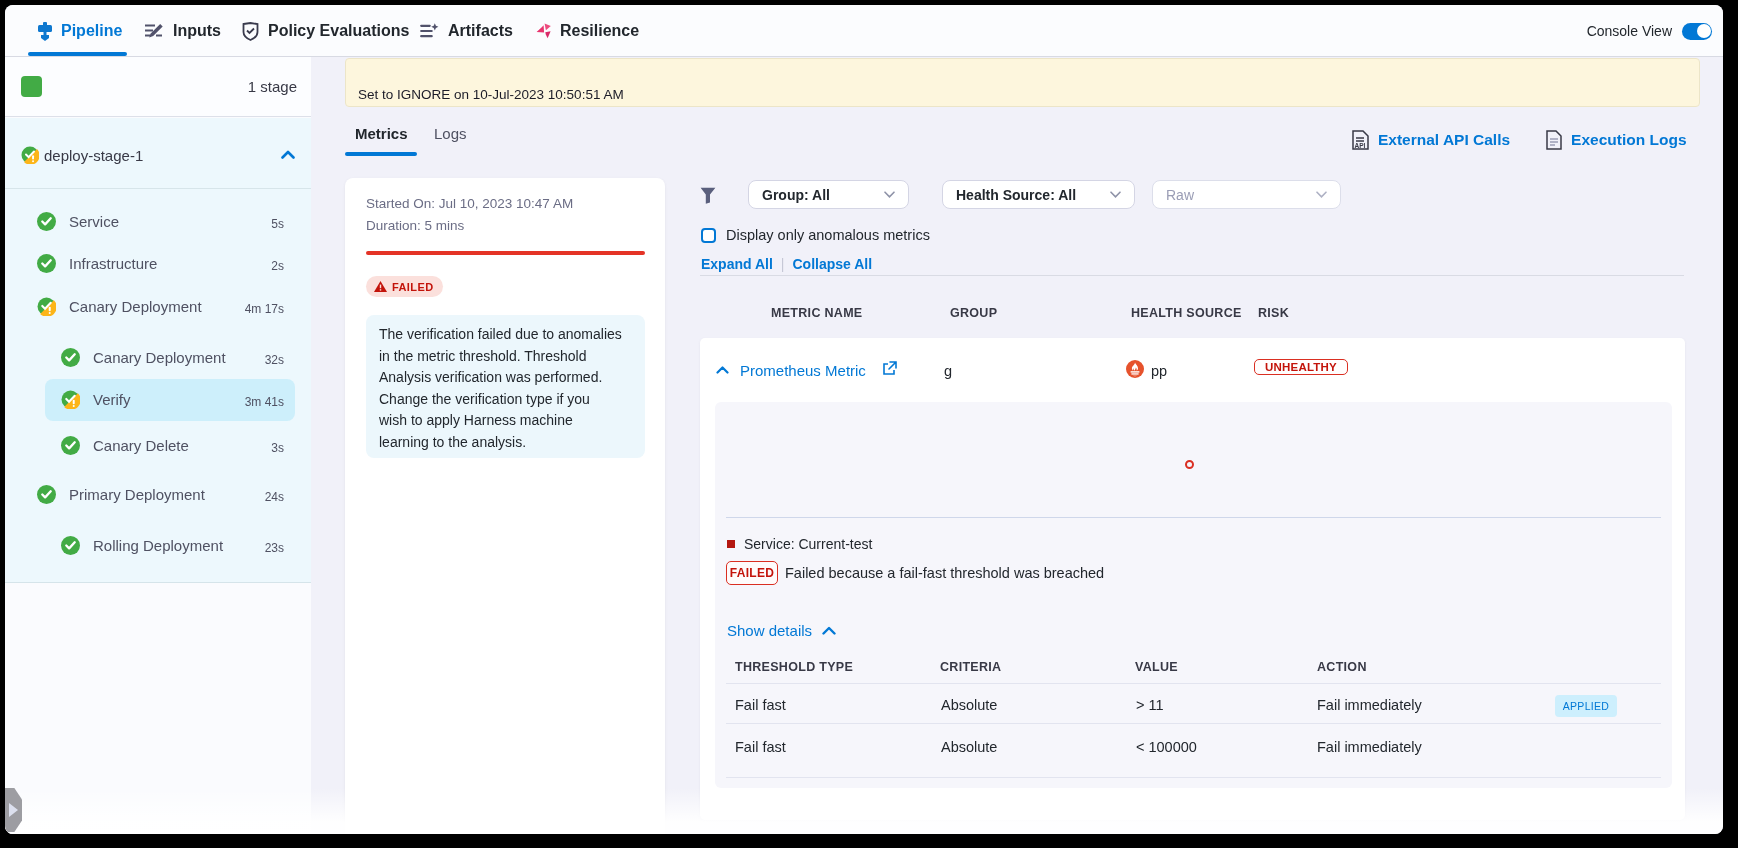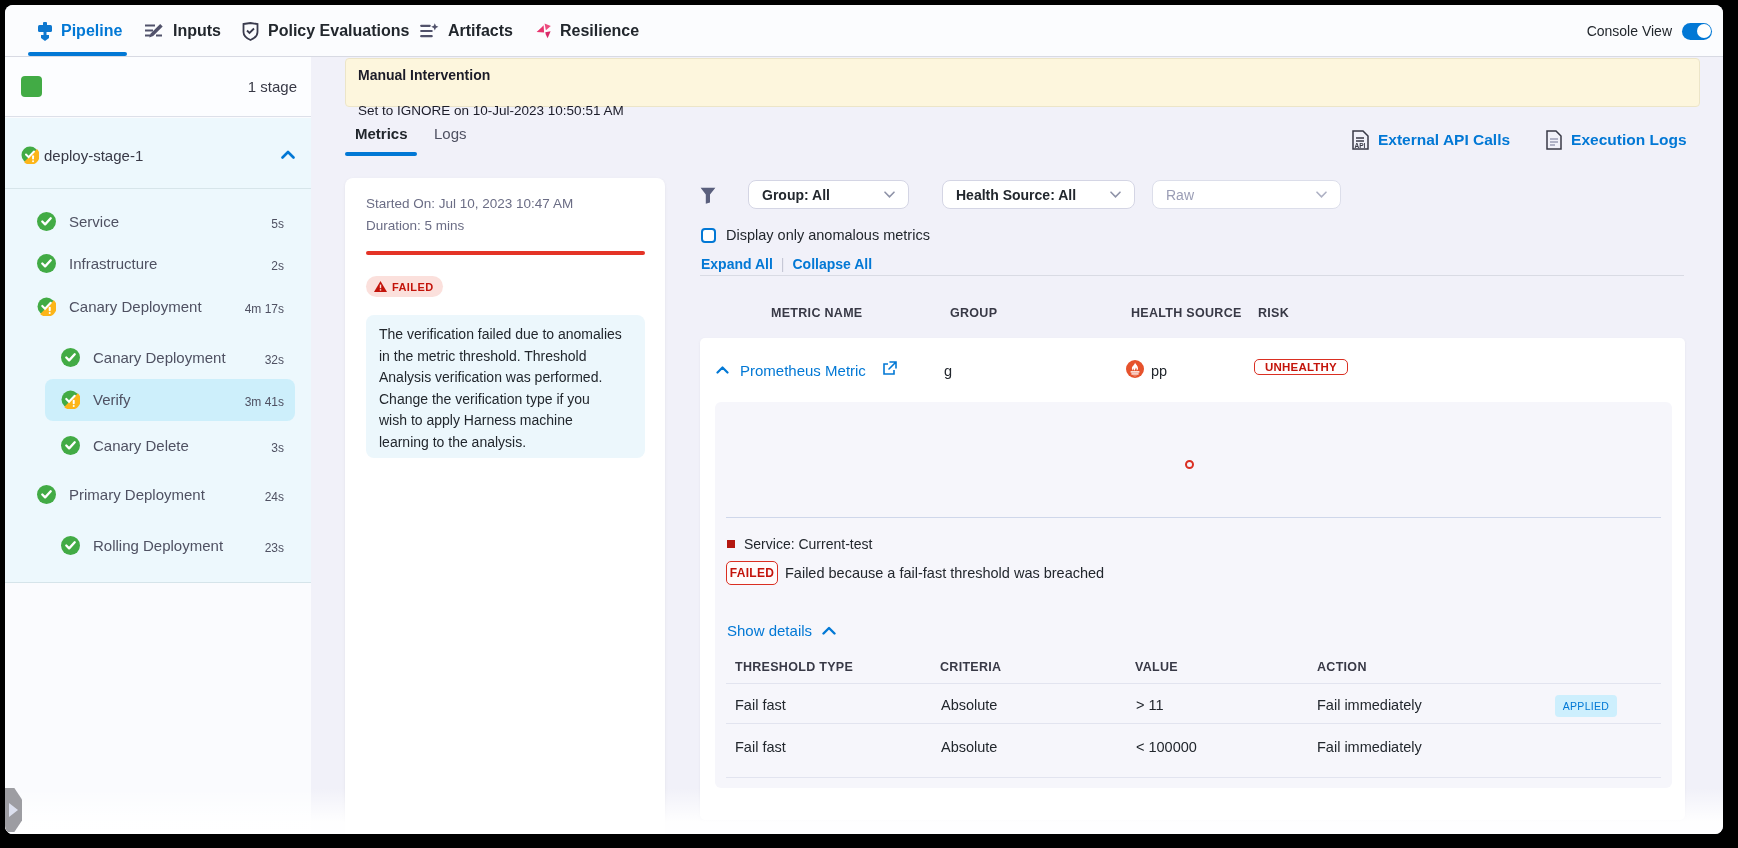--- a/index.html
+++ b/index.html
@@ -211,21 +211,20 @@
             <path d="M5 9 l2.7 2.7 L13 6" stroke="#fff" stroke-width="2.2" fill="none" stroke-linecap="round" stroke-linejoin="round"></path>
           </svg>
           <span>Rolling Deployment</span>
         </div>
         <div class="dur step" style="left:auto;right:27px;top:349px;font-size:12px;">23s</div>
       </div>
   </div>
 
   <div class="main">
     <div class="banner">
-      <div class="t1">Manual Intervention</div>
       <div class="t2">Set to IGNORE on 10-Jul-2023 10:50:51 AM</div>
     </div>
     <div class="mtabs">
       <span class="mtab1">Metrics</span>
         <span class="mtab2">Logs</span>
       <div class="mtab-ul"></div>
     </div>
     <div class="rlinks">
       <div class="rlink">
         <svg width="17" height="20" viewBox="0 0 17 20" fill="none" stroke="#383946" stroke-width="1.5">

